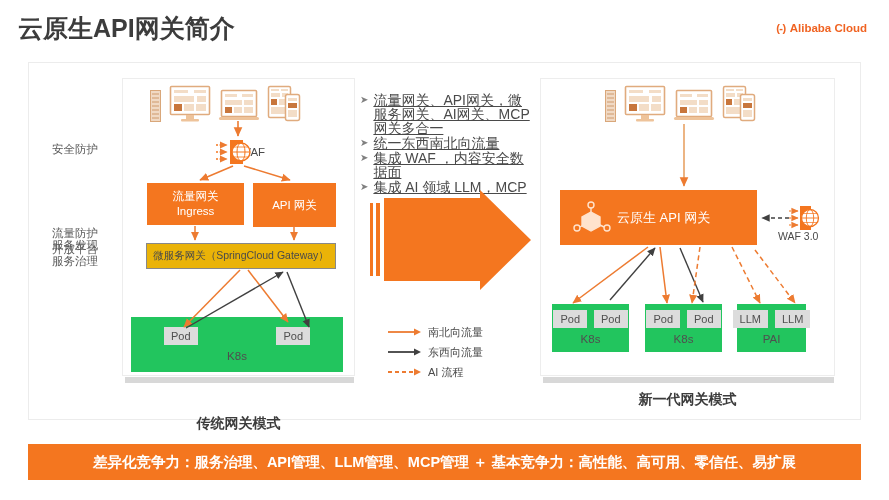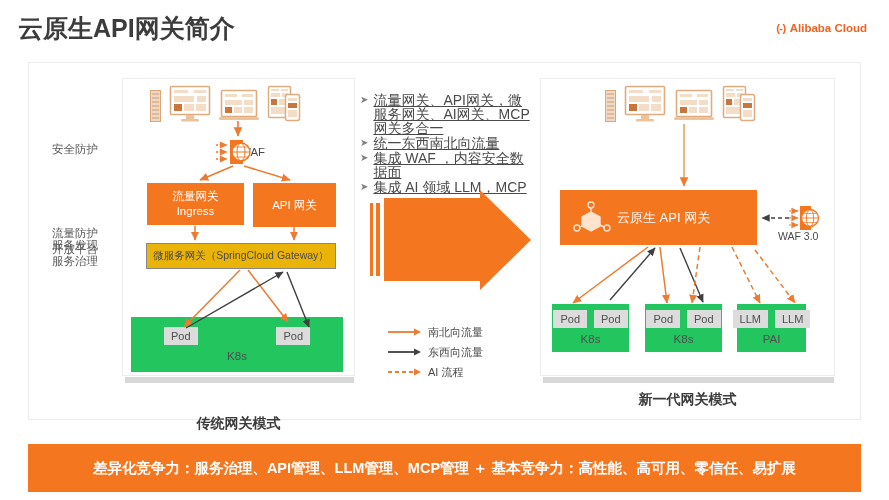--- a/index.html
+++ b/index.html
@@ -113,21 +113,21 @@
   .bullet-mark { color:#808080; font-size:10px; line-height:14px; flex:0 0 auto; }
   .bullet-text { font-size:14px; line-height:14px; color:#4a4a4a;text-decoration:underline; }
 
   
   #legend { position:absolute; left:388px; top:322px; }
   .legend-row { display:flex; align-items:center; gap:6px; height:20px; }
   .legend-text { font-size:11px; color:#4a4a4a; white-space:nowrap; }
 
   
   #banner {
-    position:absolute; left:28px; top:444px; width:833px; height:48px;
+    position:absolute; left:28px; top:444px; width:833px; height:36px;
     background:#f4761f; display:flex; align-items:center; justify-content:center;
   }
   #banner-text {
     color:#ffffff; font-size:14.5px; font-weight:bold; white-space:nowrap;
   }
 
   svg { display:block; overflow:visible; }
   #wires { position:absolute; left:0; top:0; width:889px; height:500px; pointer-events:none; }
 </style>
 </head>

